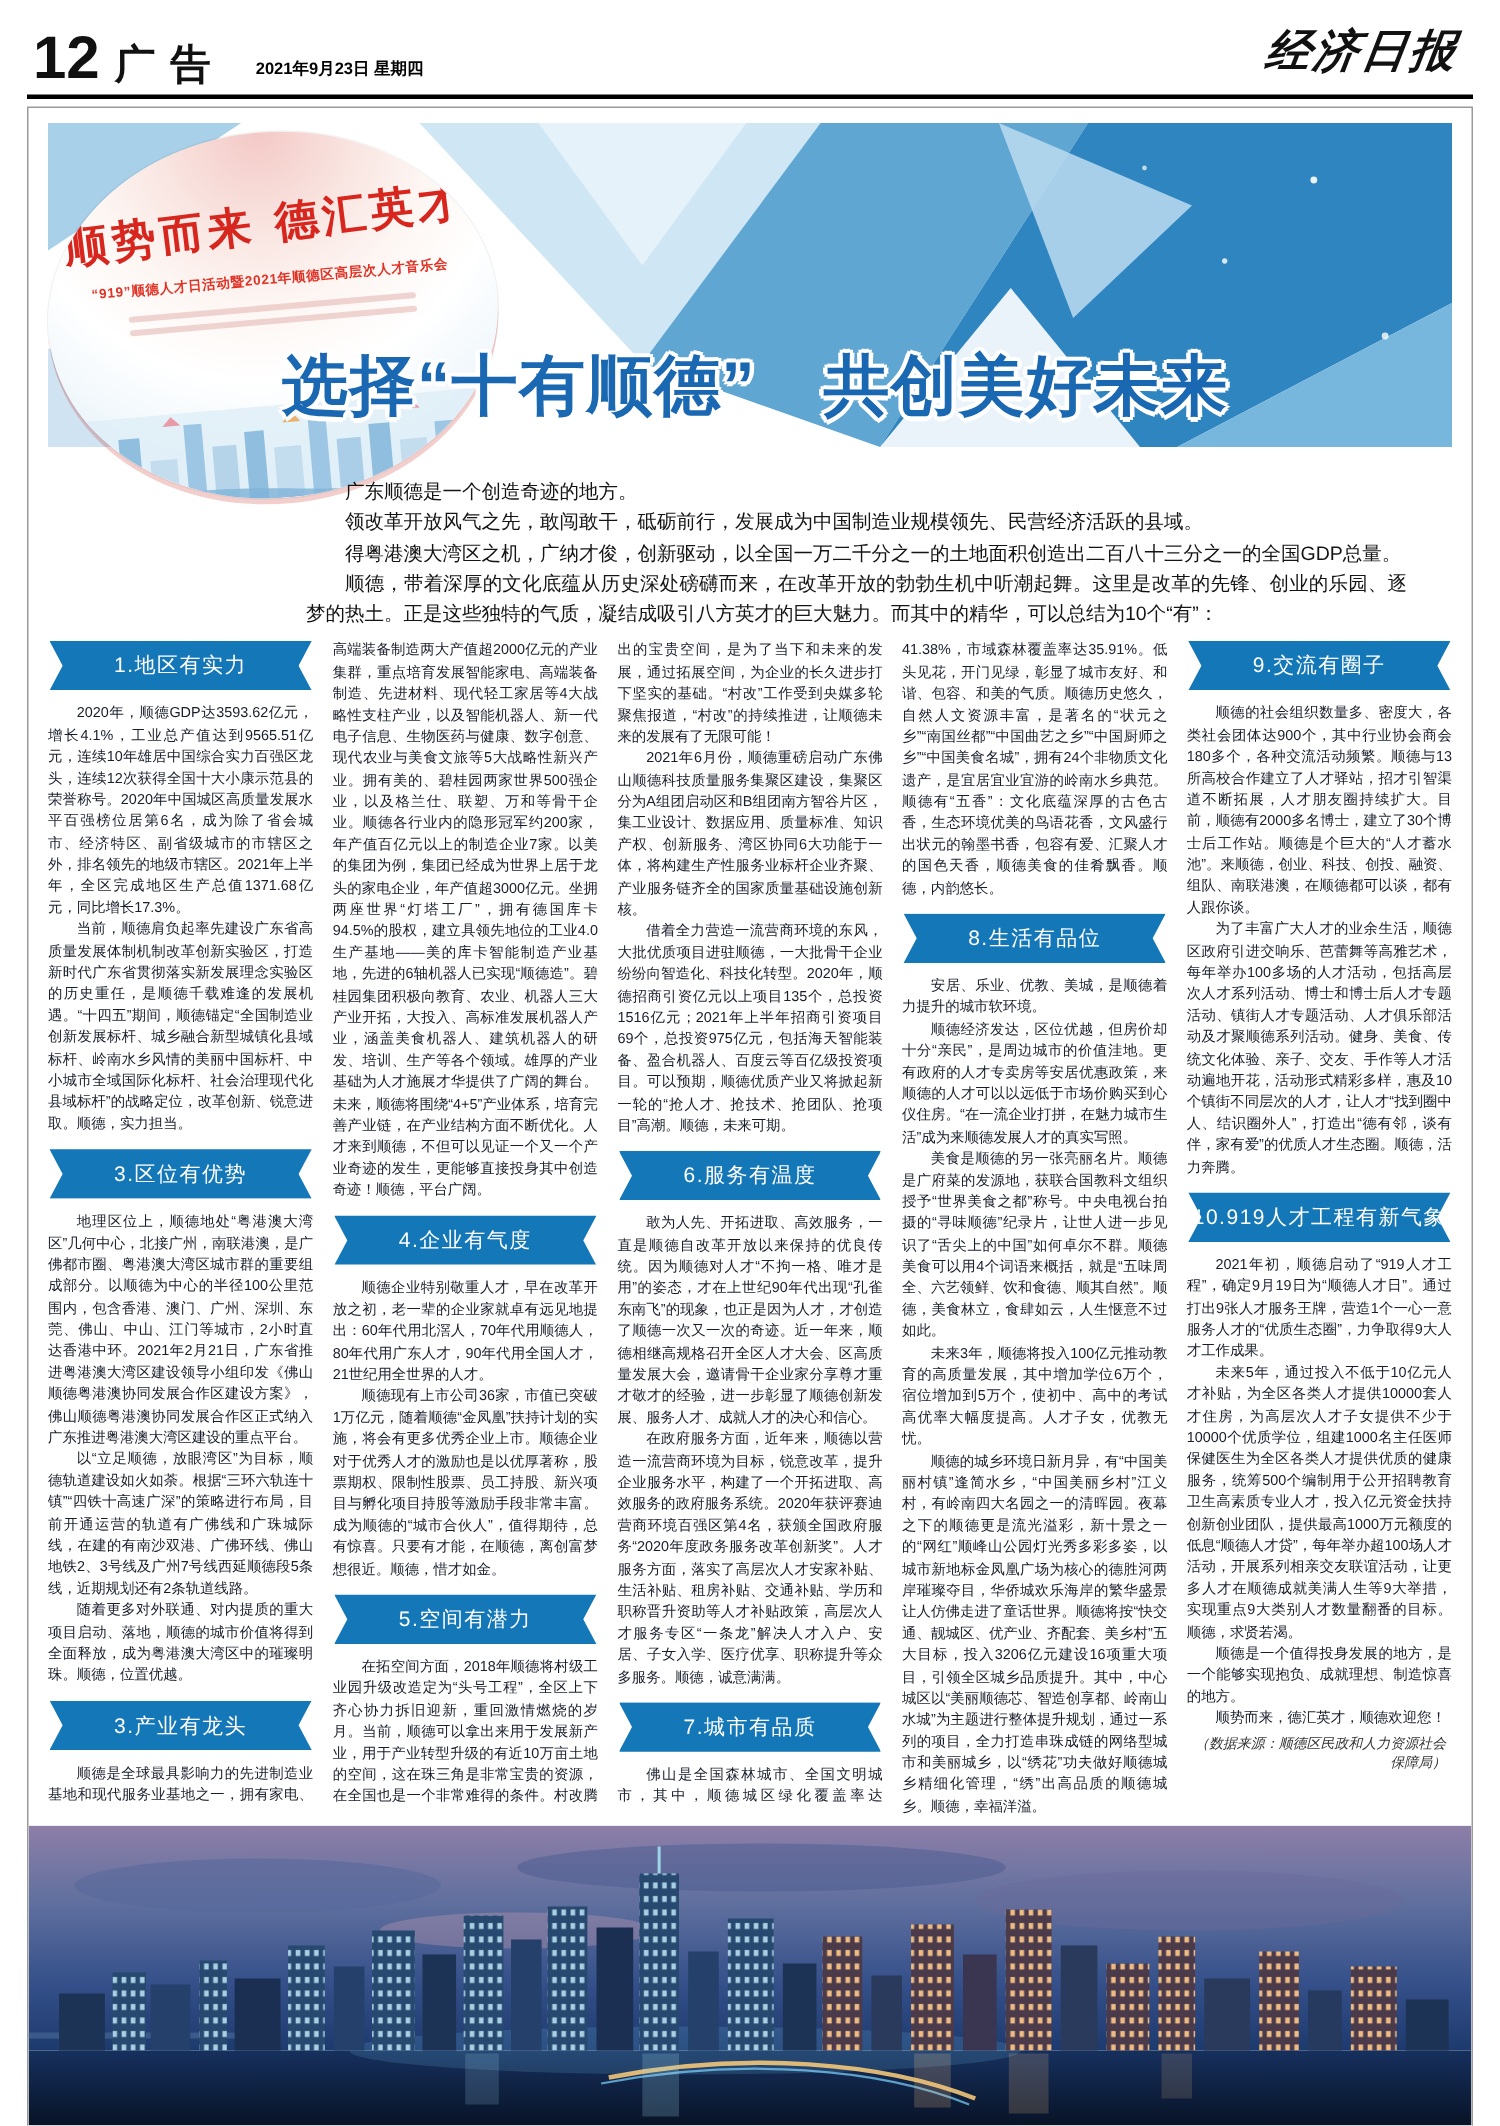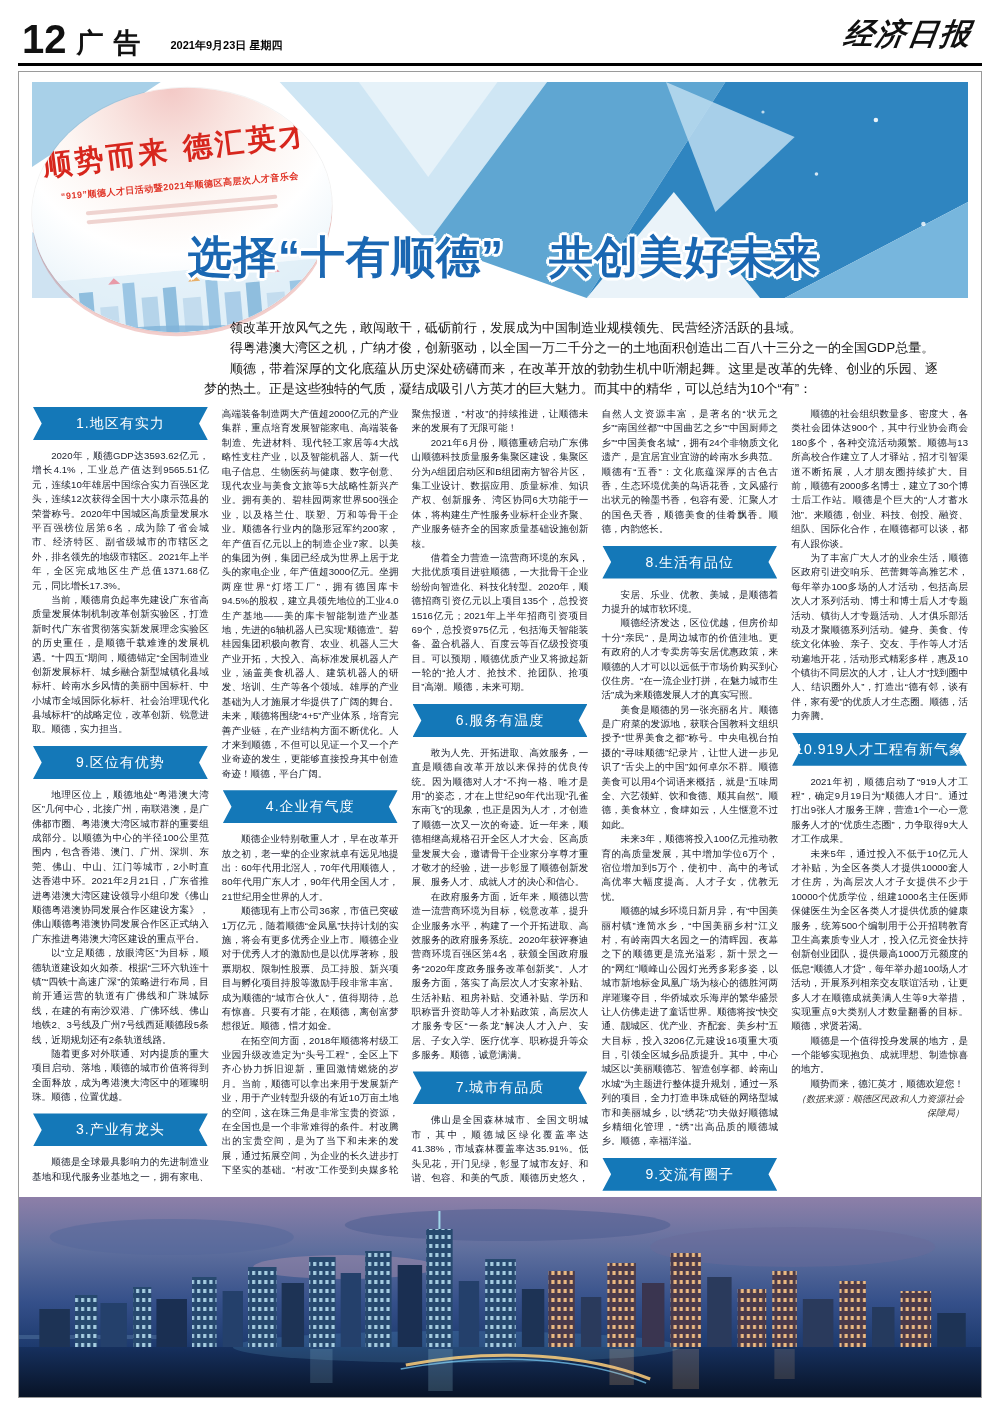--- a/index.html
+++ b/index.html
@@ -111,63 +111,65 @@
           <polygon points="150,12 156,5 162,12" fill="#e8b06a"></polygon>
           <polygon points="230,10 236,3 242,10" fill="#e89aa8"></polygon>
           <path d="M0,58 Q75,48 150,56 T300,54 L300,62 L0,62 Z" fill="#7fb3d8" opacity="0.8"></path>
         </svg>
       </div>
 
       <div class="main-title">选择“十有顺德”　共创美好未来</div>
     </div>
 
     <div class="intro">
+      <p>广东顺德是一个创造奇迹的地方。</p>
       <p>领改革开放风气之先，敢闯敢干，砥砺前行，发展成为中国制造业规模领先、民营经济活跃的县域。</p>
       <p>得粤港澳大湾区之机，广纳才俊，创新驱动，以全国一万二千分之一的土地面积创造出二百八十三分之一的全国GDP总量。</p>
       <p>顺德，带着深厚的文化底蕴从历史深处磅礴而来，在改革开放的勃勃生机中听潮起舞。这里是改革的先锋、创业的乐园、逐梦的热土。正是这些独特的气质，凝结成吸引八方英才的巨大魅力。而其中的精华，可以总结为10个“有”：</p>
     </div>
 
     <div class="columns">
 
       <div class="sec-h first">1.地区有实力</div>
       <p>2020年，顺德GDP达3593.62亿元，增长4.1%，工业总产值达到9565.51亿元，连续10年雄居中国综合实力百强区龙头，连续12次获得全国十大小康示范县的荣誉称号。2020年中国城区高质量发展水平百强榜位居第6名，成为除了省会城市、经济特区、副省级城市的市辖区之外，排名领先的地级市辖区。2021年上半年，全区完成地区生产总值1371.68亿元，同比增长17.3%。</p>
       <p>当前，顺德肩负起率先建设广东省高质量发展体制机制改革创新实验区，打造新时代广东省贯彻落实新发展理念实验区的历史重任，是顺德千载难逢的发展机遇。“十四五”期间，顺德锚定“全国制造业创新发展标杆、城乡融合新型城镇化县域标杆、岭南水乡风情的美丽中国标杆、中小城市全域国际化标杆、社会治理现代化县域标杆”的战略定位，改革创新、锐意进取。顺德，实力担当。</p>
 
-      <div class="sec-h">9.区位有优势</div>
+      <div class="sec-h">3.区位有优势</div>
       <p>地理区位上，顺德地处“粤港澳大湾区”几何中心，北接广州，南联港澳，是广佛都市圈、粤港澳大湾区城市群的重要组成部分。以顺德为中心的半径100公里范围内，包含香港、澳门、广州、深圳、东莞、佛山、中山、江门等城市，2小时直达香港中环。2021年2月21日，广东省推进粤港澳大湾区建设领导小组印发《佛山顺德粤港澳协同发展合作区建设方案》，佛山顺德粤港澳协同发展合作区正式纳入广东推进粤港澳大湾区建设的重点平台。</p>
       <p>以“立足顺德，放眼湾区”为目标，顺德轨道建设如火如荼。根据“三环六轨连十镇”“四铁十高速广深”的策略进行布局，目前开通运营的轨道有广佛线和广珠城际线，在建的有南沙双港、广佛环线、佛山地铁2、3号线及广州7号线西延顺德段5条线，近期规划还有2条轨道线路。</p>
       <p>随着更多对外联通、对内提质的重大项目启动、落地，顺德的城市价值将得到全面释放，成为粤港澳大湾区中的璀璨明珠。顺德，位置优越。</p>
 
       <div class="sec-h">3.产业有龙头</div>
       <p>顺德是全球最具影响力的先进制造业基地和现代服务业基地之一，拥有家电、高端装备制造两大产值超2000亿元的产业集群，重点培育发展智能家电、高端装备制造、先进材料、现代轻工家居等4大战略性支柱产业，以及智能机器人、新一代电子信息、生物医药与健康、数字创意、现代农业与美食文旅等5大战略性新兴产业。拥有美的、碧桂园两家世界500强企业，以及格兰仕、联塑、万和等骨干企业。顺德各行业内的隐形冠军约200家，年产值百亿元以上的制造企业7家。以美的集团为例，集团已经成为世界上居于龙头的家电企业，年产值超3000亿元。坐拥两座世界“灯塔工厂”，拥有德国库卡94.5%的股权，建立具领先地位的工业4.0生产基地——美的库卡智能制造产业基地，先进的6轴机器人已实现“顺德造”。碧桂园集团积极向教育、农业、机器人三大产业开拓，大投入、高标准发展机器人产业，涵盖美食机器人、建筑机器人的研发、培训、生产等各个领域。雄厚的产业基础为人才施展才华提供了广阔的舞台。未来，顺德将围绕“4+5”产业体系，培育完善产业链，在产业结构方面不断优化。人才来到顺德，不但可以见证一个又一个产业奇迹的发生，更能够直接投身其中创造奇迹！顺德，平台广阔。</p>
 
       <div class="sec-h">4.企业有气度</div>
       <p>顺德企业特别敬重人才，早在改革开放之初，老一辈的企业家就卓有远见地提出：60年代用北滘人，70年代用顺德人，80年代用广东人才，90年代用全国人才，21世纪用全世界的人才。</p>
       <p>顺德现有上市公司36家，市值已突破1万亿元，随着顺德“金凤凰”扶持计划的实施，将会有更多优秀企业上市。顺德企业对于优秀人才的激励也是以优厚著称，股票期权、限制性股票、员工持股、新兴项目与孵化项目持股等激励手段非常丰富。成为顺德的“城市合伙人”，值得期待，总有惊喜。只要有才能，在顺德，离创富梦想很近。顺德，惜才如金。</p>
 
+      <div class="sec-h">5.空间有潜力</div>
       <p>在拓空间方面，2018年顺德将村级工业园升级改造定为“头号工程”，全区上下齐心协力拆旧迎新，重回激情燃烧的岁月。当前，顺德可以拿出来用于发展新产业，用于产业转型升级的有近10万亩土地的空间，这在珠三角是非常宝贵的资源，在全国也是一个非常难得的条件。村改腾出的宝贵空间，是为了当下和未来的发展，通过拓展空间，为企业的长久进步打下坚实的基础。“村改”工作受到央媒多轮聚焦报道，“村改”的持续推进，让顺德未来的发展有了无限可能！</p>
       <p>2021年6月份，顺德重磅启动广东佛山顺德科技质量服务集聚区建设，集聚区分为A组团启动区和B组团南方智谷片区，集工业设计、数据应用、质量标准、知识产权、创新服务、湾区协同6大功能于一体，将构建生产性服务业标杆企业齐聚、产业服务链齐全的国家质量基础设施创新核。</p>
       <p>借着全力营造一流营商环境的东风，大批优质项目进驻顺德，一大批骨干企业纷纷向智造化、科技化转型。2020年，顺德招商引资亿元以上项目135个，总投资1516亿元；2021年上半年招商引资项目69个，总投资975亿元，包括海天智能装备、盈合机器人、百度云等百亿级投资项目。可以预期，顺德优质产业又将掀起新一轮的“抢人才、抢技术、抢团队、抢项目”高潮。顺德，未来可期。</p>
 
       <div class="sec-h">6.服务有温度</div>
       <p>敢为人先、开拓进取、高效服务，一直是顺德自改革开放以来保持的优良传统。因为顺德对人才“不拘一格、唯才是用”的姿态，才在上世纪90年代出现“孔雀东南飞”的现象，也正是因为人才，才创造了顺德一次又一次的奇迹。近一年来，顺德相继高规格召开全区人才大会、区高质量发展大会，邀请骨干企业家分享尊才重才敬才的经验，进一步彰显了顺德创新发展、服务人才、成就人才的决心和信心。</p>
       <p>在政府服务方面，近年来，顺德以营造一流营商环境为目标，锐意改革，提升企业服务水平，构建了一个开拓进取、高效服务的政府服务系统。2020年获评赛迪营商环境百强区第4名，获颁全国政府服务“2020年度政务服务改革创新奖”。人才服务方面，落实了高层次人才安家补贴、生活补贴、租房补贴、交通补贴、学历和职称晋升资助等人才补贴政策，高层次人才服务专区“一条龙”解决人才入户、安居、子女入学、医疗优享、职称提升等众多服务。顺德，诚意满满。</p>
 
       <div class="sec-h">7.城市有品质</div>
       <p>佛山是全国森林城市、全国文明城市，其中，顺德城区绿化覆盖率达41.38%，市域森林覆盖率达35.91%。低头见花，开门见绿，彰显了城市友好、和谐、包容、和美的气质。顺德历史悠久，自然人文资源丰富，是著名的“状元之乡”“南国丝都”“中国曲艺之乡”“中国厨师之乡”“中国美食名城”，拥有24个非物质文化遗产，是宜居宜业宜游的岭南水乡典范。顺德有“五香”：文化底蕴深厚的古色古香，生态环境优美的鸟语花香，文风盛行出状元的翰墨书香，包容有爱、汇聚人才的国色天香，顺德美食的佳肴飘香。顺德，内韵悠长。</p>
 
       <div class="sec-h">8.生活有品位</div>
       <p>安居、乐业、优教、美城，是顺德着力提升的城市软环境。</p>
       <p>顺德经济发达，区位优越，但房价却十分“亲民”，是周边城市的价值洼地。更有政府的人才专卖房等安居优惠政策，来顺德的人才可以以远低于市场价购买到心仪住房。“在一流企业打拼，在魅力城市生活”成为来顺德发展人才的真实写照。</p>
       <p>美食是顺德的另一张亮丽名片。顺德是广府菜的发源地，获联合国教科文组织授予“世界美食之都”称号。中央电视台拍摄的“寻味顺德”纪录片，让世人进一步见识了“舌尖上的中国”如何卓尔不群。顺德美食可以用4个词语来概括，就是“五味周全、六艺领鲜、饮和食德、顺其自然”。顺德，美食林立，食肆如云，人生惬意不过如此。</p>
       <p>未来3年，顺德将投入100亿元推动教育的高质量发展，其中增加学位6万个，宿位增加到5万个，使初中、高中的考试高优率大幅度提高。人才子女，优教无忧。</p>
       <p>顺德的城乡环境日新月异，有“中国美丽村镇”逢简水乡，“中国美丽乡村”江义村，有岭南四大名园之一的清晖园。夜幕之下的顺德更是流光溢彩，新十景之一的“网红”顺峰山公园灯光秀多彩多姿，以城市新地标金凤凰广场为核心的德胜河两岸璀璨夺目，华侨城欢乐海岸的繁华盛景让人仿佛走进了童话世界。顺德将按“快交通、靓城区、优产业、齐配套、美乡村”五大目标，投入3206亿元建设16项重大项目，引领全区城乡品质提升。其中，中心城区以“美丽顺德芯、智造创享都、岭南山水城”为主题进行整体提升规划，通过一系列的项目，全力打造串珠成链的网络型城市和美丽城乡，以“绣花”功夫做好顺德城乡精细化管理，“绣”出高品质的顺德城乡。顺德，幸福洋溢。</p>
 
       <div class="sec-h">9.交流有圈子</div>
-      <p>顺德的社会组织数量多、密度大，各类社会团体达900个，其中行业协会商会180多个，各种交流活动频繁。顺德与13所高校合作建立了人才驿站，招才引智渠道不断拓展，人才朋友圈持续扩大。目前，顺德有2000多名博士，建立了30个博士后工作站。顺德是个巨大的“人才蓄水池”。来顺德，创业、科技、创投、融资、组队、国际化合作，在顺德都可以谈，都有人跟你谈。</p>
+      <p>顺德的社会组织数量多、密度大，各类社会团体达900个，其中行业协会商会180多个，各种交流活动频繁。顺德与13所高校合作建立了人才驿站，招才引智渠道不断拓展，人才朋友圈持续扩大。目前，顺德有2000多名博士，建立了30个博士后工作站。顺德是个巨大的“人才蓄水池”。来顺德，创业、科技、创投、融资、组队、南联港澳，在顺德都可以谈，都有人跟你谈。</p>
       <p>为了丰富广大人才的业余生活，顺德区政府引进交响乐、芭蕾舞等高雅艺术，每年举办100多场的人才活动，包括高层次人才系列活动、博士和博士后人才专题活动、镇街人才专题活动、人才俱乐部活动及才聚顺德系列活动。健身、美食、传统文化体验、亲子、交友、手作等人才活动遍地开花，活动形式精彩多样，惠及10个镇街不同层次的人才，让人才“找到圈中人、结识圈外人”，打造出“德有邻，谈有伴，家有爱”的优质人才生态圈。顺德，活力奔腾。</p>
 
       <div class="sec-h">10.919人才工程有新气象</div>
       <p>2021年初，顺德启动了“919人才工程”，确定9月19日为“顺德人才日”。通过打出9张人才服务王牌，营造1个一心一意服务人才的“优质生态圈”，力争取得9大人才工作成果。</p>
       <p>未来5年，通过投入不低于10亿元人才补贴，为全区各类人才提供10000套人才住房，为高层次人才子女提供不少于10000个优质学位，组建1000名主任医师保健医生为全区各类人才提供优质的健康服务，统筹500个编制用于公开招聘教育卫生高素质专业人才，投入亿元资金扶持创新创业团队，提供最高1000万元额度的低息“顺德人才贷”，每年举办超100场人才活动，开展系列相亲交友联谊活动，让更多人才在顺德成就美满人生等9大举措，实现重点9大类别人才数量翻番的目标。顺德，求贤若渴。</p>
       <p>顺德是一个值得投身发展的地方，是一个能够实现抱负、成就理想、制造惊喜的地方。</p>
       <p>顺势而来，德汇英才，顺德欢迎您！</p>
 
       <div class="source">
         <p>（数据来源：顺德区民政和人力资源社会保障局）</p>

